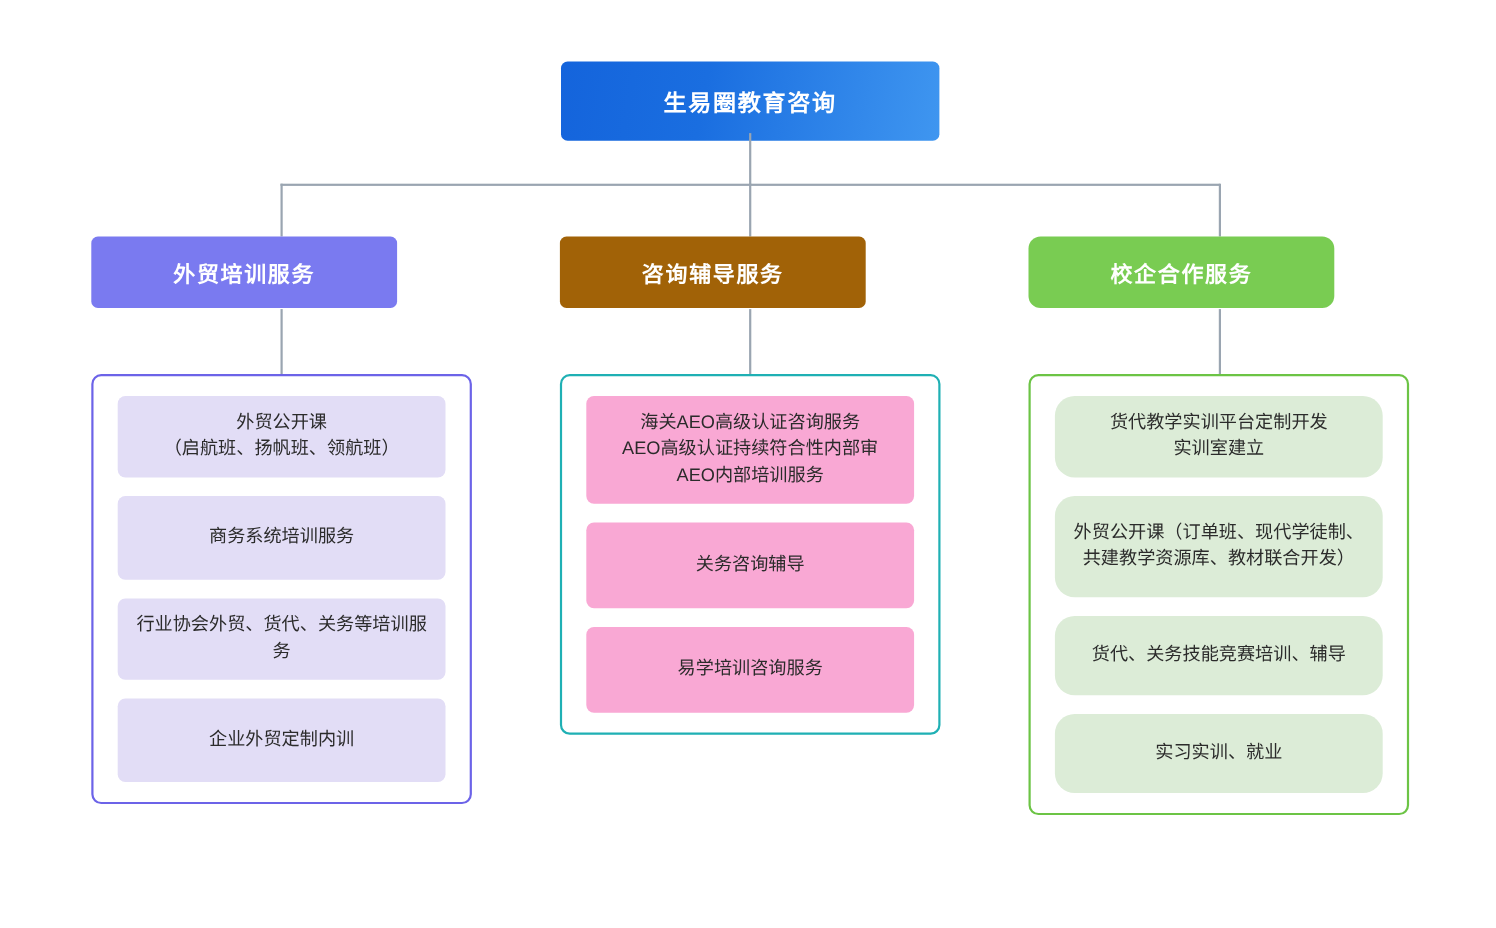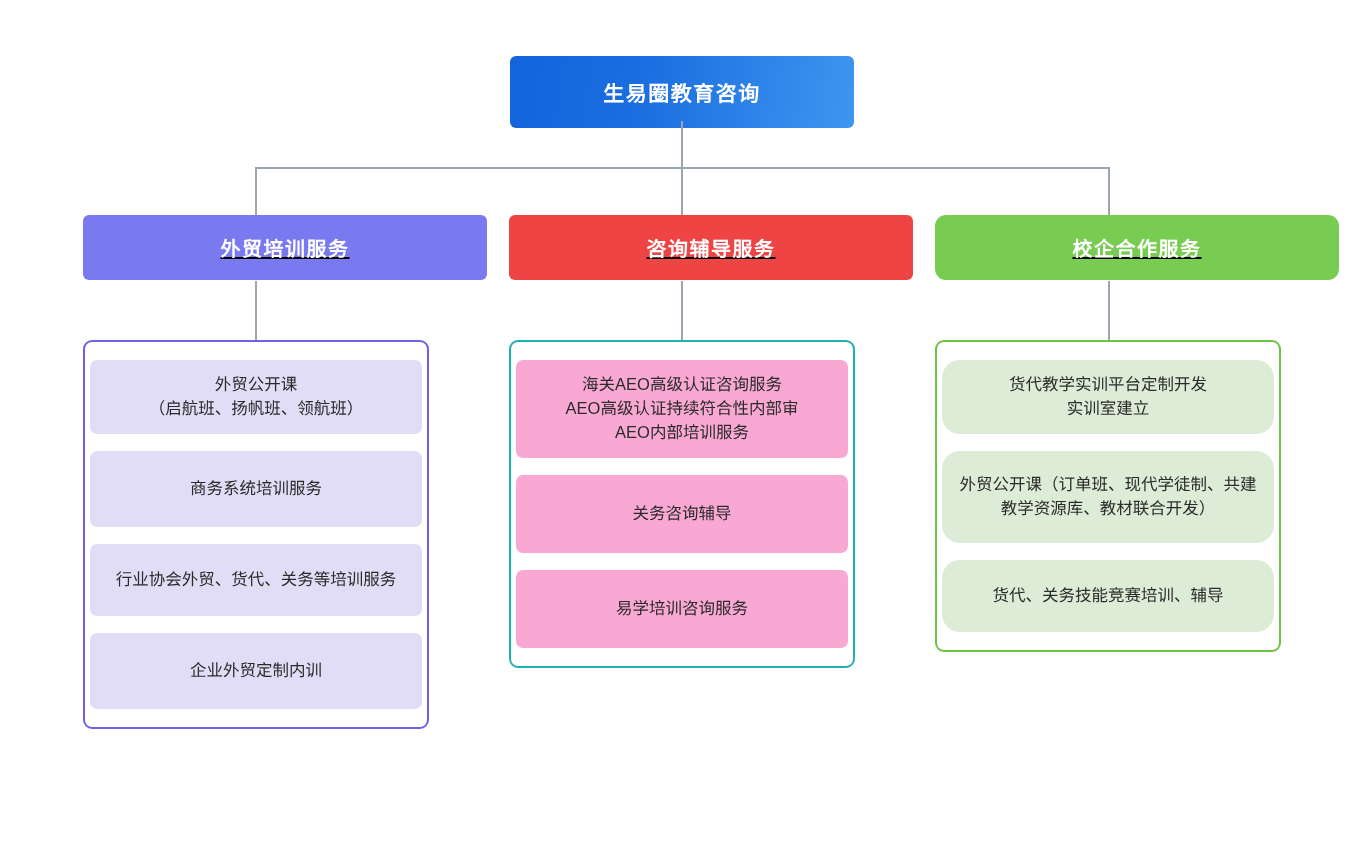--- a/index.html
+++ b/index.html
@@ -71,22 +71,21 @@
   
   .conn-stem { top: 281px; height: 59px; }
   .conn-stem-1 { left: 255px; }
   .conn-stem-2 { left: 681px; }
   .conn-stem-3 { left: 1108px; }
 
   
   .column {
     position: absolute;
     top: 215px;
-    width: 404px;
-    text-decoration: underline;
+    width: 278px;
   }
   .col-1 { left: 83px; }
   .col-2 { left: 509px; }
   .col-3 { left: 935px; }
 
   .col-header {
     height: 65px;
     border-radius: 6px;
     display: flex;
     align-items: center;
@@ -102,21 +101,21 @@
 
   .col-body {
     position: absolute;
     top: 125px;
     left: 0;
     width: 346px;
     box-sizing: border-box;
     border: 2px solid #6c63e8;
     border-radius: 9px;
     background: #ffffff;
-    padding: 18px 5px;
+    padding: 18px 22px;
     display: flex;
     flex-direction: column;
     gap: 17px;
   }
 
   .item {
     border-radius: 7px;
     min-height: 56px;
     box-sizing: border-box;
     display: flex;
@@ -129,21 +128,21 @@
     color: #2b2b2b;
     white-space: pre-line;
   }
 
   
   .col-1 .col-header { background: #7a7af0; }
   .col-1 .col-body { border-color: #6c63e8; }
   .col-1 .item { background: #e2ddf6; }
 
   
-  .col-2 .col-header { background: #ef4444; }
+  .col-2 .col-header { background: #a16207; }
   .col-2 .col-body { border-color: #1fb0b4; }
   .col-2 .item { background: #f9a8d4; }
 
   
   .col-3 .col-header { background: #79cc52; border-radius: 11px; }
   .col-3 .col-body { border-color: #6cc445; }
   .col-3 .item { background: #dcecd7; }
 
   
   .col-1 .item { min-height: 72px; }
@@ -200,16 +199,17 @@
 
   <div class="column col-3">
     <div class="col-header">
       <span class="col-header-label">校企合作服务</span>
     </div>
     <div class="col-body">
       <div class="item">货代教学实训平台定制开发
 实训室建立</div>
       <div class="item">外贸公开课（订单班、现代学徒制、共建教学资源库、教材联合开发）</div>
       <div class="item">货代、关务技能竞赛培训、辅导</div>
+      <div class="item">实习实训、就业</div>
     </div>
   </div>
 
 </div>
 
 </body></html>

